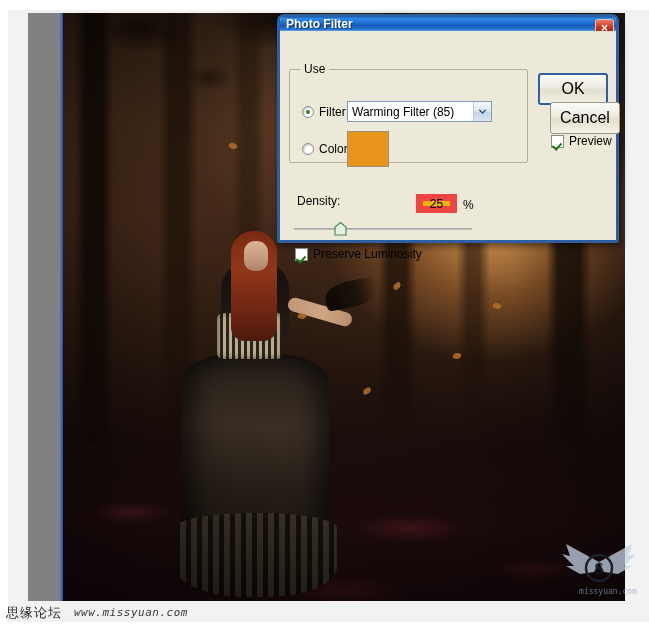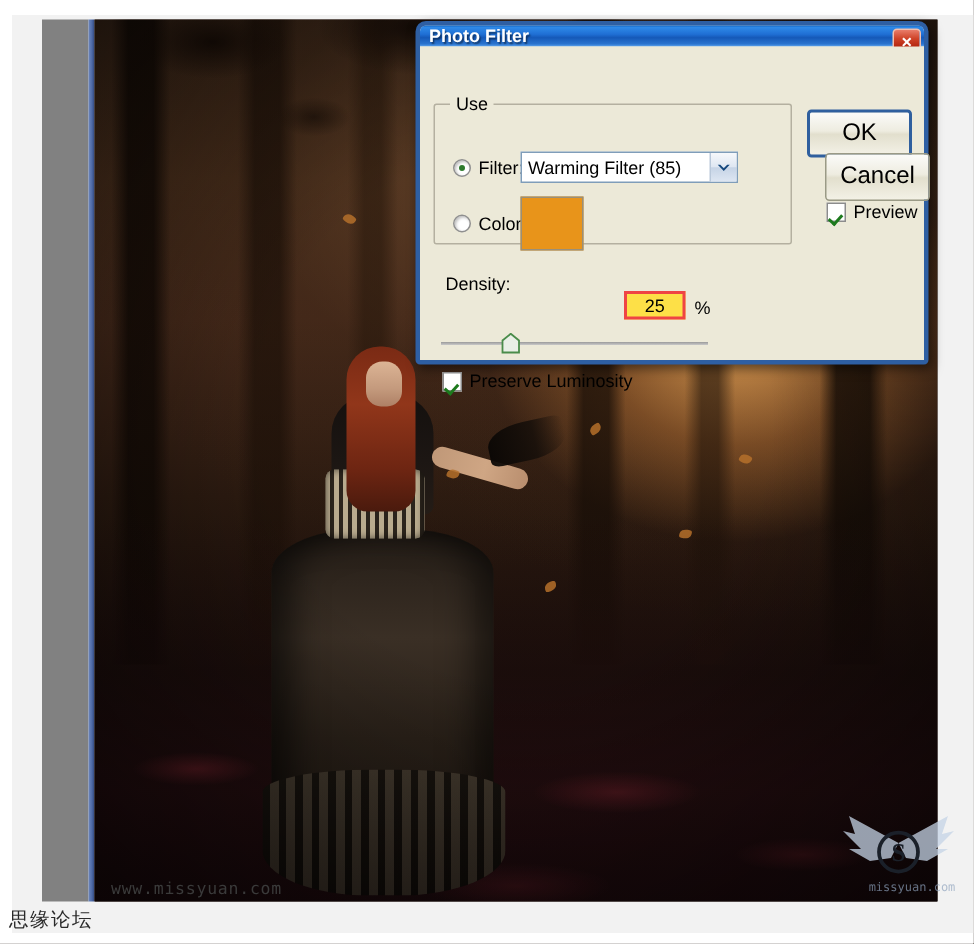--- a/index.html
+++ b/index.html
@@ -146,26 +146,27 @@
   .wm-text {
     position: absolute;
     left: 6px; top: 604px;
     font-size: 13px;
     color: #2a2a2a;
     letter-spacing: 1px;
     white-space: nowrap;
   }
   .wm-url {
     position: absolute;
-    left: 74px; top: 586px;
+    left: 74px; top: 606px;
     font-family: "DejaVu Sans Mono", monospace;
     font-size: 11px;
     color: #3a3a3a;
     letter-spacing: 0.5px;
     white-space: nowrap;
+    font-style: italic;
   }
   .wm-logo {
     position: absolute;
     left: 556px; top: 532px;
     width: 86px; height: 72px;
     opacity: 0.85;
   }
 
   
   .dialog {
@@ -277,29 +278,29 @@
   .swatch {
     position: absolute;
     left: 67px; top: 100px;
     width: 42px; height: 36px;
     background: #e8941a;
     border: 1px solid #9a8f78;
     box-sizing: border-box;
   }
   .density-label {
     position: absolute;
-    left: 17px; top: 151px;
+    left: 17px; top: 163px;
     font-size: 12px; color: #000;
   }
   .density-input {
     position: absolute;
     left: 136px; top: 163px;
     width: 41px; height: 19px;
-    background: #fde047;
-    border: 2px solid #ef4444;
+    background: #eab308;
+    border: 7px solid #ef4444;
     box-sizing: border-box;
     font-size: 12px;
     color: #000;
     display: flex; align-items: center; justify-content: center;
   }
   .pct {
     position: absolute;
     left: 183px; top: 167px;
     font-size: 12px; color: #000;
   }

